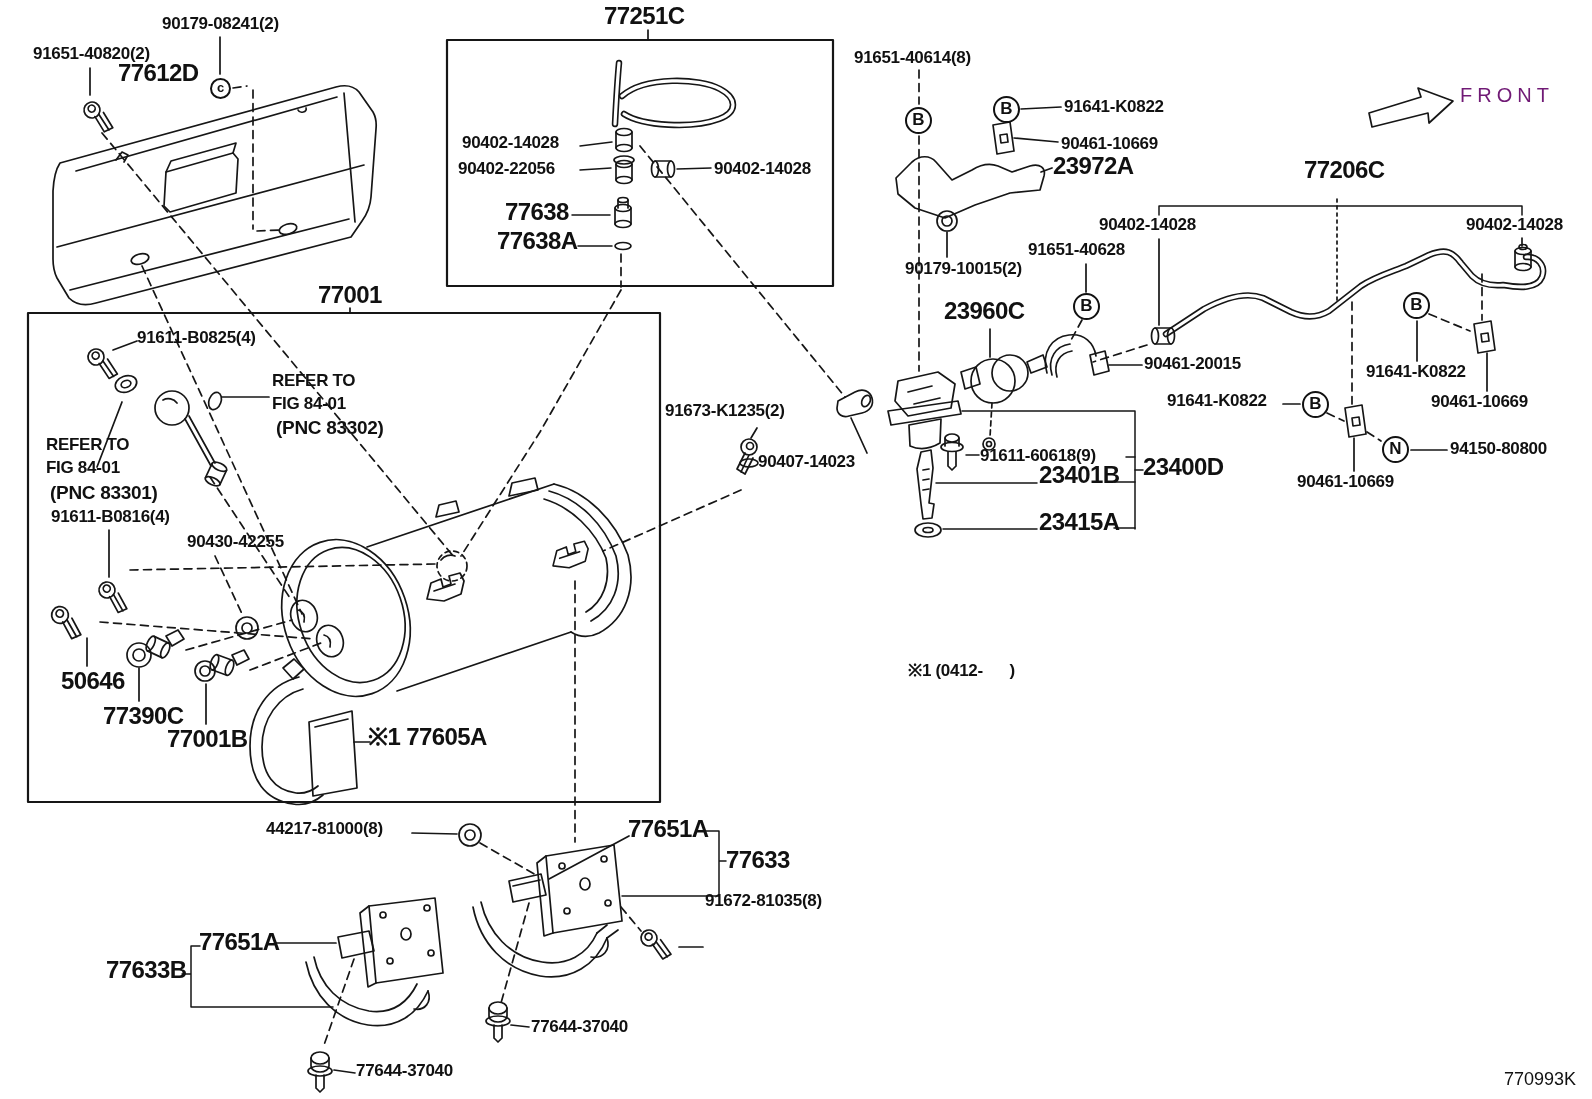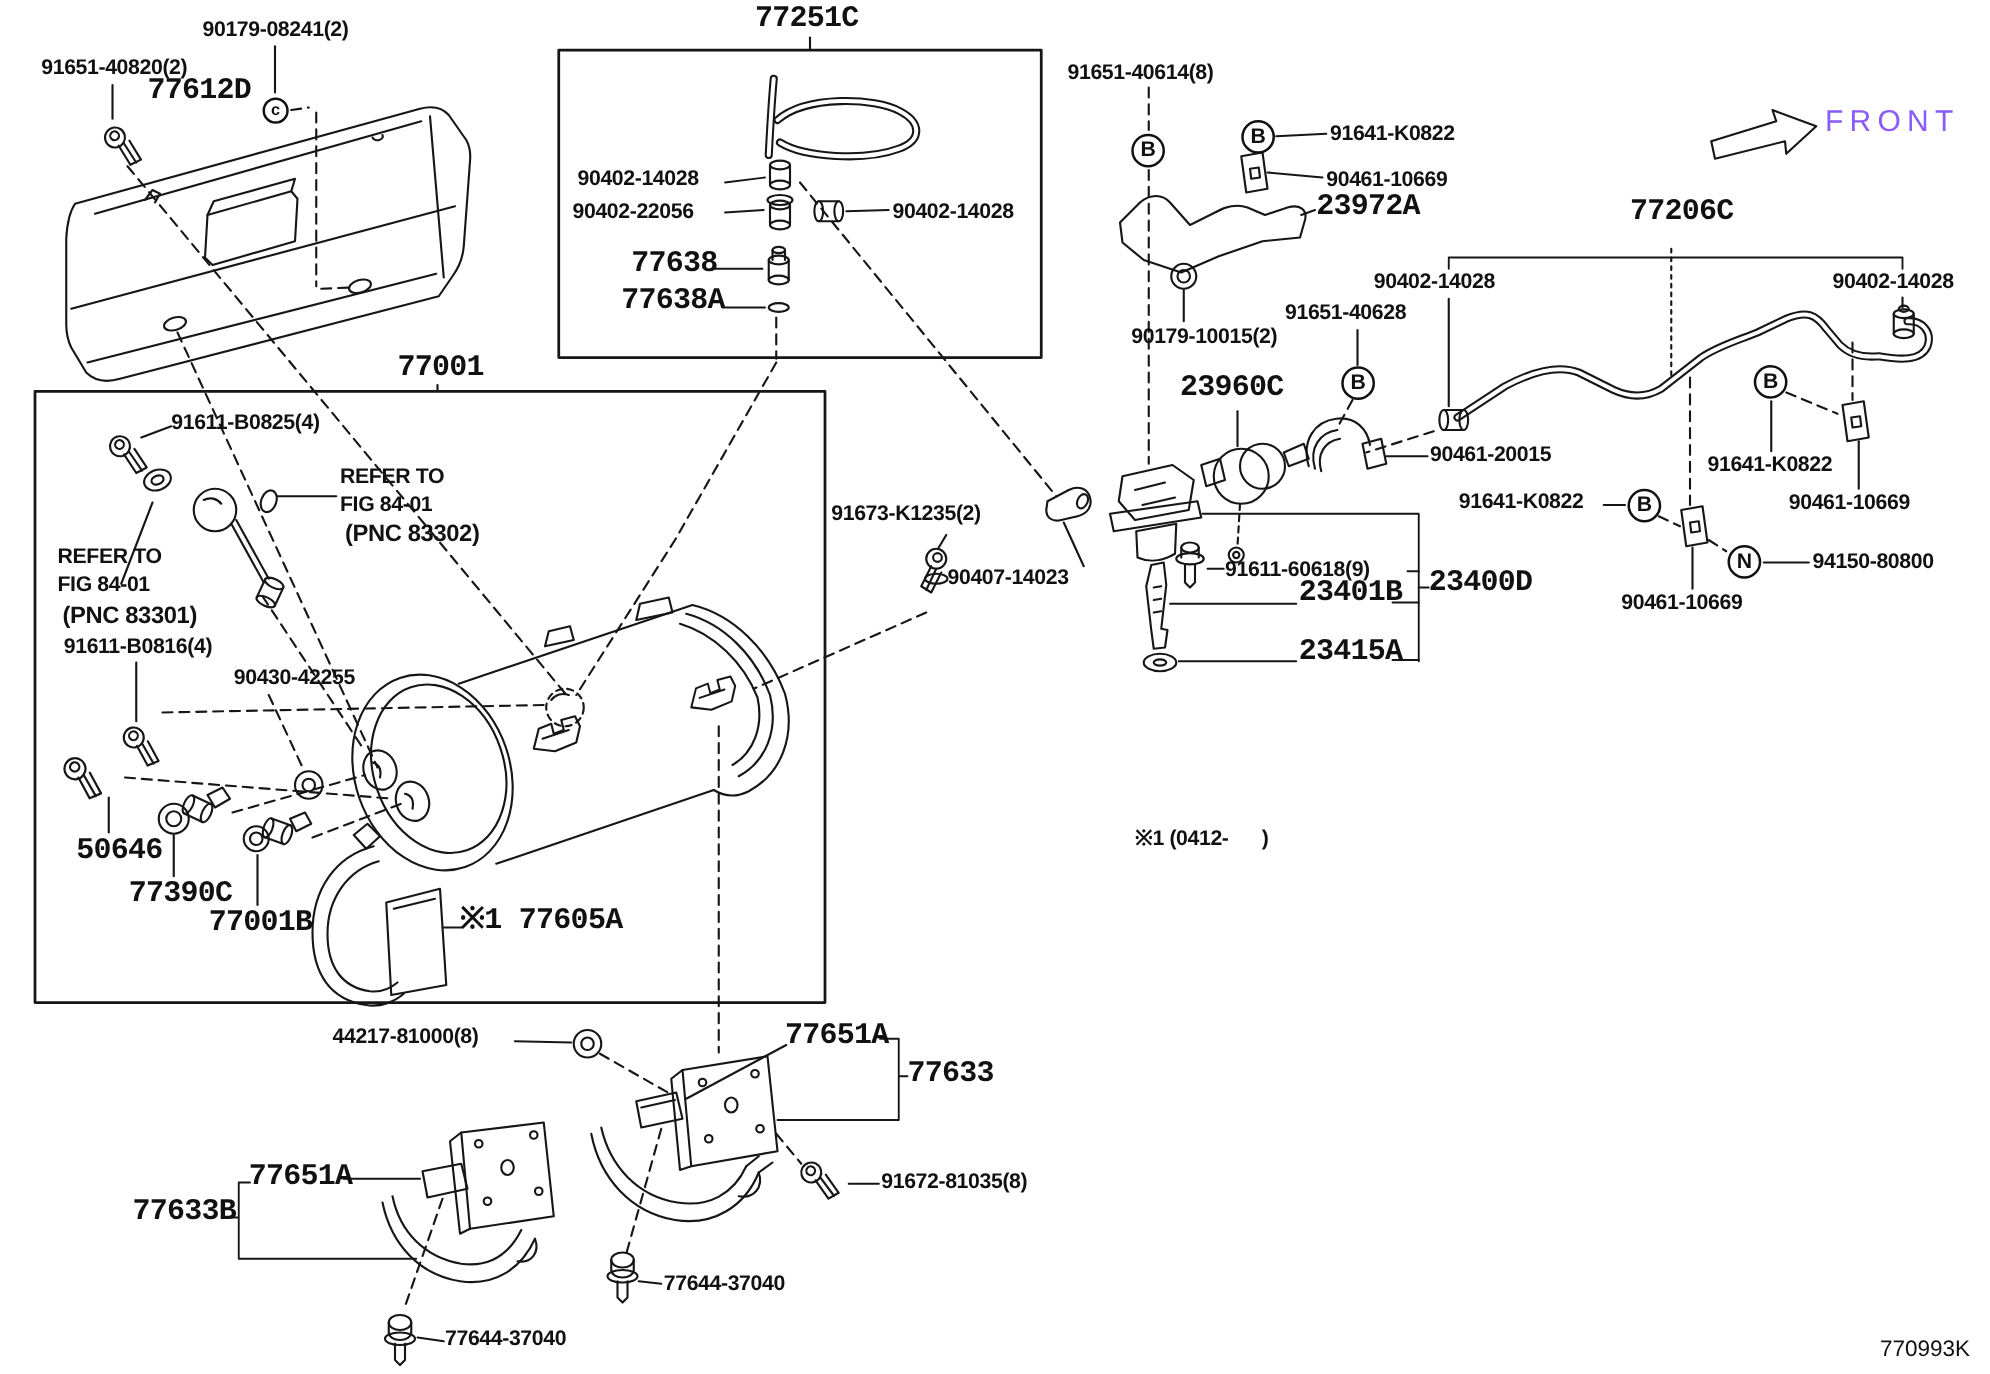--- a/index.html
+++ b/index.html
@@ -1,23 +1,23 @@
 <!DOCTYPE html>
 <html><head>
 <meta charset="utf-8">
 <style>
   html,body{margin:0;padding:0;background:#fff;}
   .stage{position:relative;width:1592px;height:1099px;background:#fff;overflow:hidden;
          font-family:"Liberation Sans",sans-serif;color:#111;}
   .stage svg{position:absolute;left:0;top:0;}
   .lbl{position:absolute;font-weight:bold;white-space:pre;letter-spacing:-0.3px;line-height:1.05;}
   .s{font-size:17px;}
-  .b{font-size:24px;letter-spacing:-0.6px;font-family:Liberation Mono, monospace;}
+  .b{font-size:24px;letter-spacing:-0.6px;}
   .n{font-size:19px;}
-  .front{font-size:24px;font-weight:400;letter-spacing:5px;color:#8b5cf6;}
+  .front{font-size:20px;font-weight:400;letter-spacing:5px;color:#701a75;}
   .code{font-size:18px;font-weight:400;letter-spacing:0;}
   .circ{position:absolute;box-sizing:border-box;width:27px;height:27px;border:2.4px solid #111;
         border-radius:50%;font-size:17px;font-weight:bold;text-align:center;line-height:22px;background:#fff;}
   .circ.sm{width:21px;height:21px;font-size:13px;line-height:16px;border-width:2px;}
 </style>
 </head>
 <body>
 
 <div class="stage">
 
@@ -376,21 +376,21 @@
 <div class="lbl b" style="left:1039px;top:509px">23415A</div>
 <div class="lbl b" style="left:1143px;top:454px">23400D</div>
 <div class="lbl s" style="left:1366px;top:363px">91641-K0822</div>
 <div class="lbl s" style="left:1431px;top:393px">90461-10669</div>
 <div class="lbl s" style="left:1450px;top:440px">94150-80800</div>
 <div class="lbl s" style="left:1297px;top:473px">90461-10669</div>
 <div class="lbl s" style="left:908px;top:662px">※1 (0412-      )</div>
 <div class="lbl s" style="left:266px;top:820px">44217-81000(8)</div>
 <div class="lbl b" style="left:628px;top:816px">77651A</div>
 <div class="lbl b" style="left:726px;top:847px">77633</div>
-<div class="lbl s" style="left:705px;top:936px">91672-81035(8)</div>
+<div class="lbl s" style="left:705px;top:892px">91672-81035(8)</div>
 <div class="lbl s" style="left:531px;top:1018px">77644-37040</div>
 <div class="lbl b" style="left:199px;top:929px">77651A</div>
 <div class="lbl b" style="left:106px;top:957px">77633B</div>
 <div class="lbl s" style="left:356px;top:1062px">77644-37040</div>
 <div class="lbl code" style="left:1504px;top:1070px">770993K</div>
 
 <div class="circ sm" style="left:210px;top:78px">c</div>
 <div class="circ" style="left:905px;top:107px">B</div>
 <div class="circ" style="left:993px;top:96px">B</div>
 <div class="circ" style="left:1073px;top:293px">B</div>

